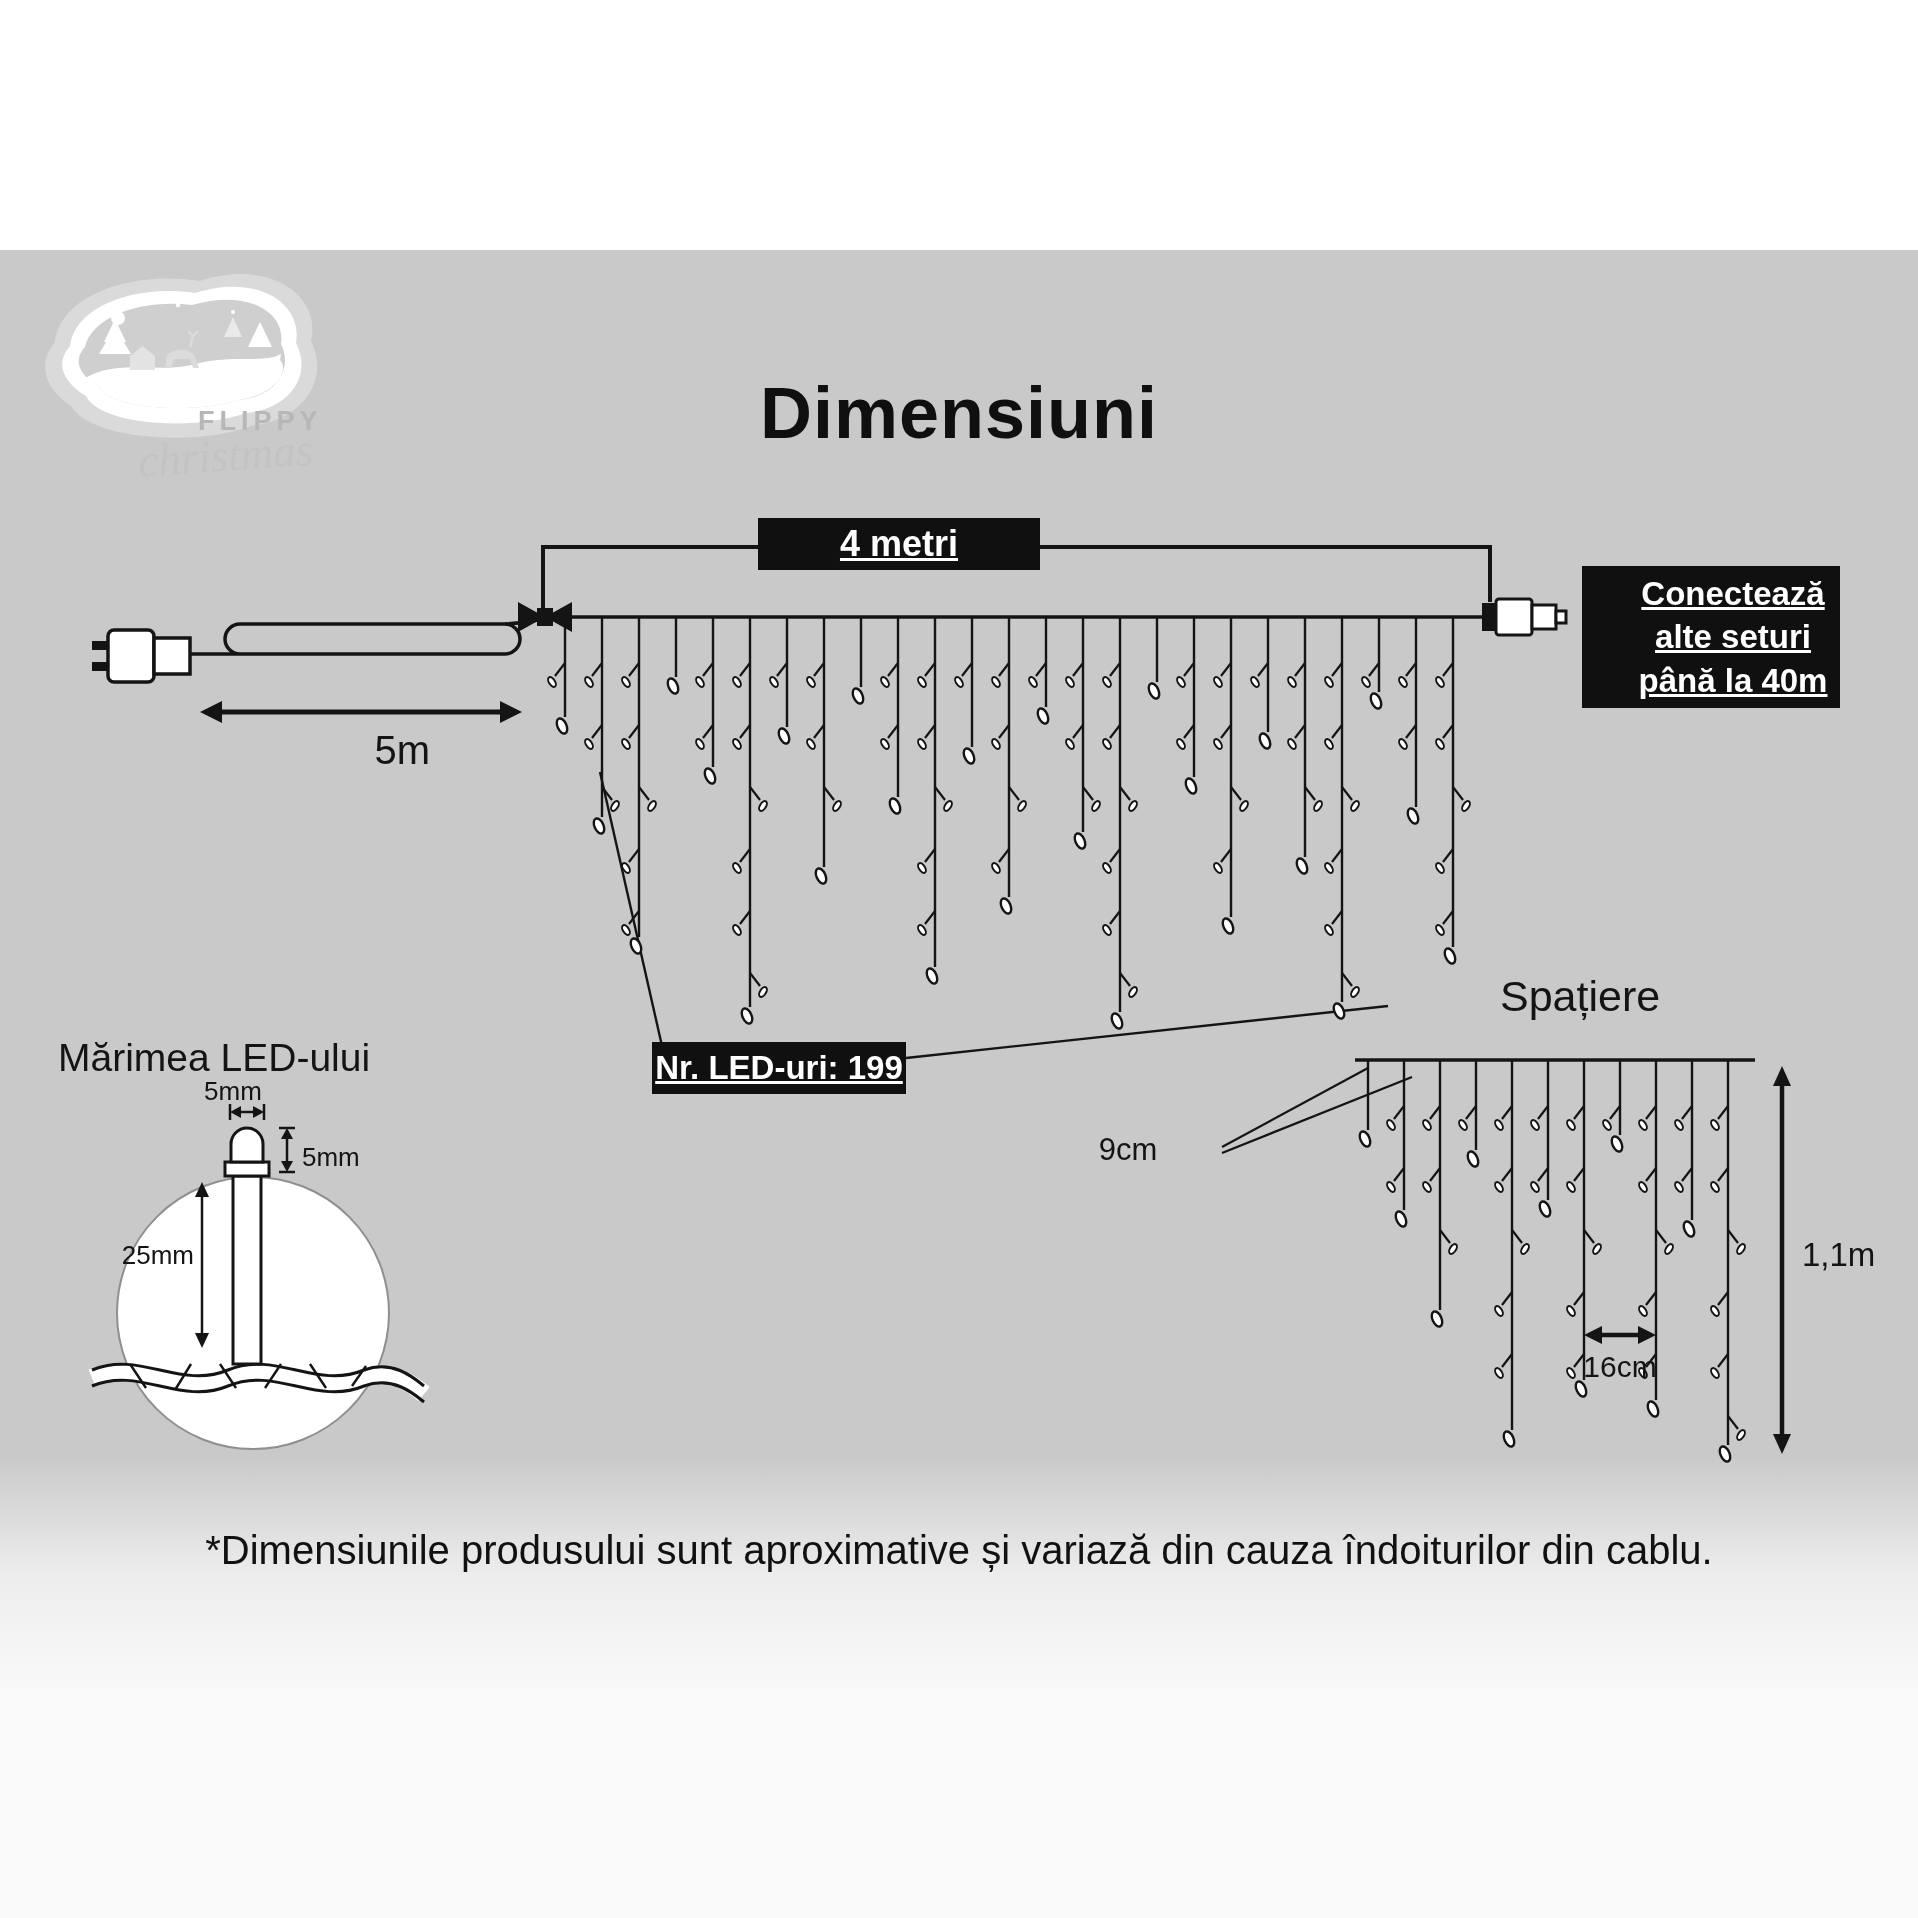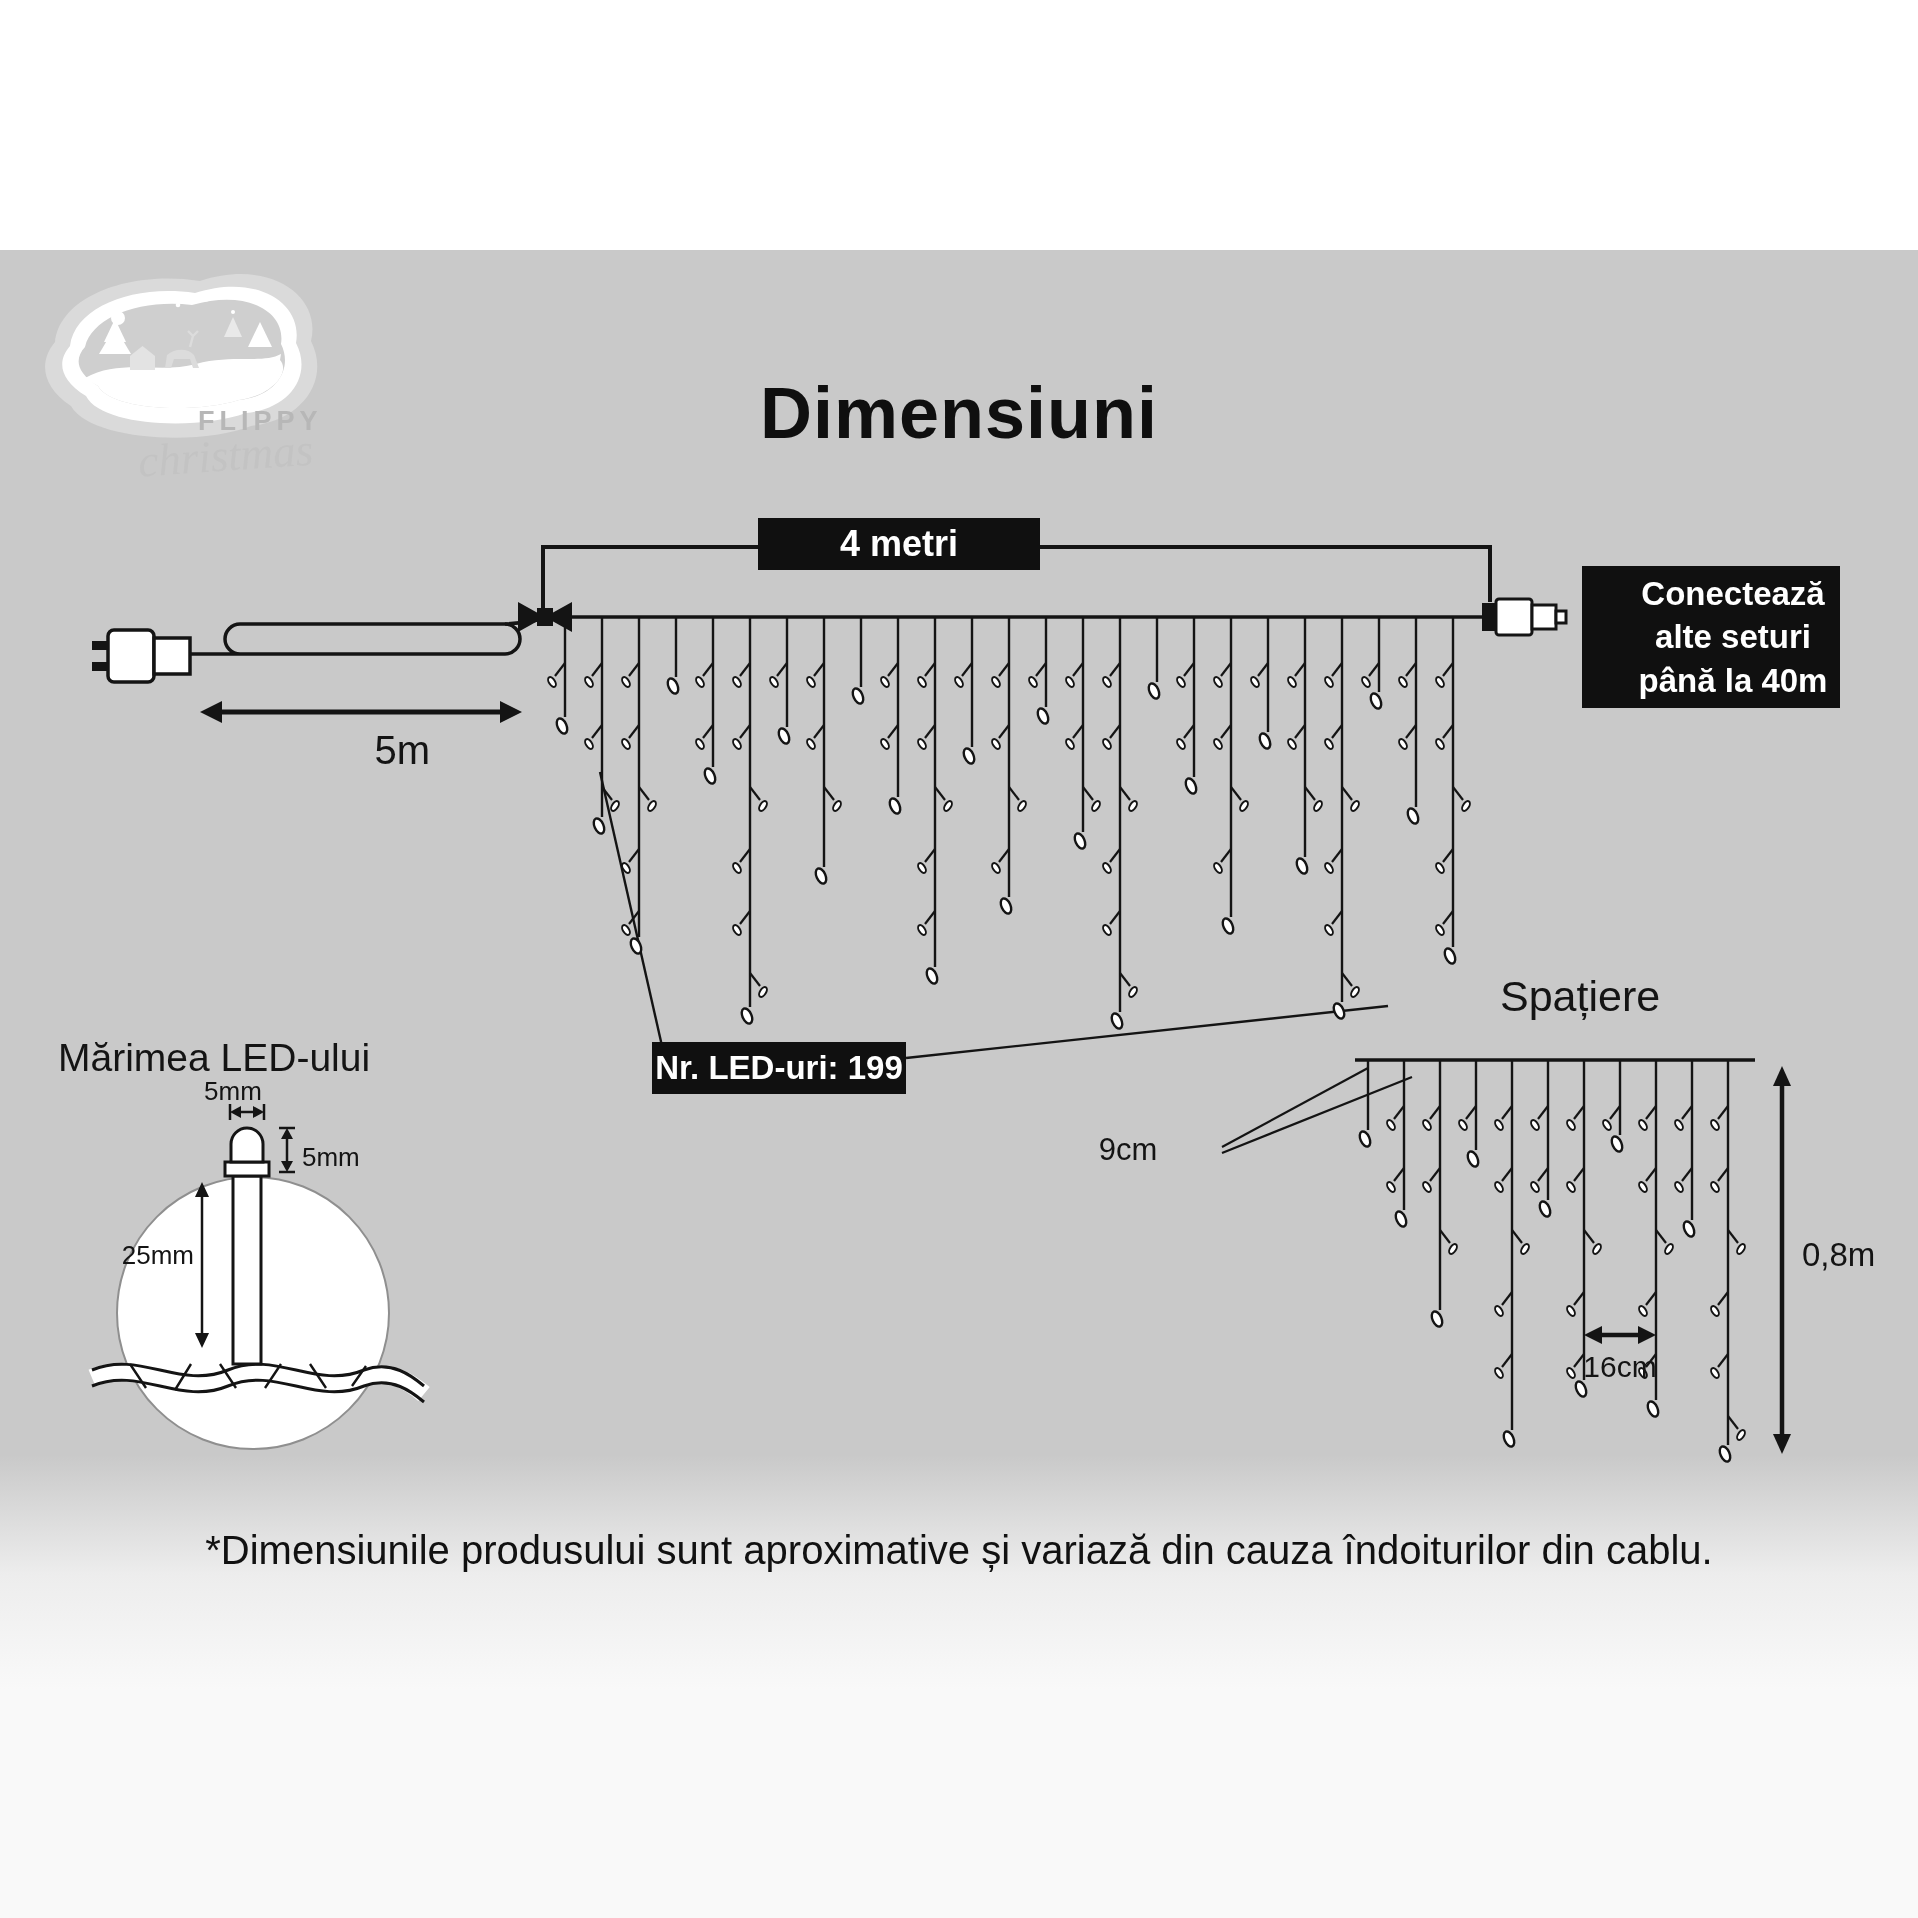--- a/index.html
+++ b/index.html
@@ -8,21 +8,21 @@
     font-family:"Liberation Sans",sans-serif;color:#141414;
     background:linear-gradient(180deg,
       #ffffff 0px,#ffffff 250px,
       #c9c9c9 250px,#c9c9c9 1455px,
       #ededed 1575px,#f9f9f9 1690px,#f9f9f9 1918px);
   }
   svg.art{position:absolute;left:0;top:0;}
   .abs{position:absolute;z-index:5;}
   .blackbox{
     background:#101010;color:#ffffff;display:flex;flex-direction:column;
-    align-items:center;justify-content:center;text-align:left;
+    align-items:center;justify-content:center;text-align:left;text-decoration:underline;
   }
   .title{
     left:0;right:0;top:372px;text-align:center;
     font-size:72px;font-weight:700;letter-spacing:1px;color:#0f0f0f;
   }
   .metri-box{left:758px;top:518px;width:282px;height:52px;font-size:36px;font-weight:700;}
   .connect-box{left:1582px;top:566px;width:214px;height:142px;font-size:33px;font-weight:600;line-height:1.32;padding-left:44px;}
   .ledcount-box{left:652px;top:1042px;width:254px;height:52px;font-size:33px;font-weight:700;}
   .lednote-box{left:368px;top:1256px;width:274px;height:98px;font-size:31px;font-weight:600;line-height:1.35;}
   .h-spatiere{left:1500px;top:972px;width:290px;text-align:left;font-size:43px;font-weight:500;}
@@ -445,21 +445,21 @@
 
   <div class="abs blackbox ledcount-box">
     <span>Nr. LED-uri: 199</span>
   </div>
 
   <div class="abs lbl lbl-5m">5m</div>
 
   <div class="abs h-spatiere">Spațiere</div>
   <div class="abs lbl lbl-9cm">9cm</div>
   <div class="abs lbl lbl-16cm">16cm</div>
-  <div class="abs lbl lbl-07m">0,8m</div>
+  <div class="abs lbl lbl-07m">1,1m</div>
 
   <div class="abs h-marimea">Mărimea LED-ului</div>
   <div class="abs lbl lbl-5mm-top">5mm</div>
   <div class="abs lbl lbl-5mm-right">5mm</div>
   <div class="abs lbl lbl-25mm">25mm</div>
 
 
   <div class="abs footnote">*Dimensiunile produsului sunt aproximative și variază din cauza îndoiturilor din cablu.</div>
 </div>
 

